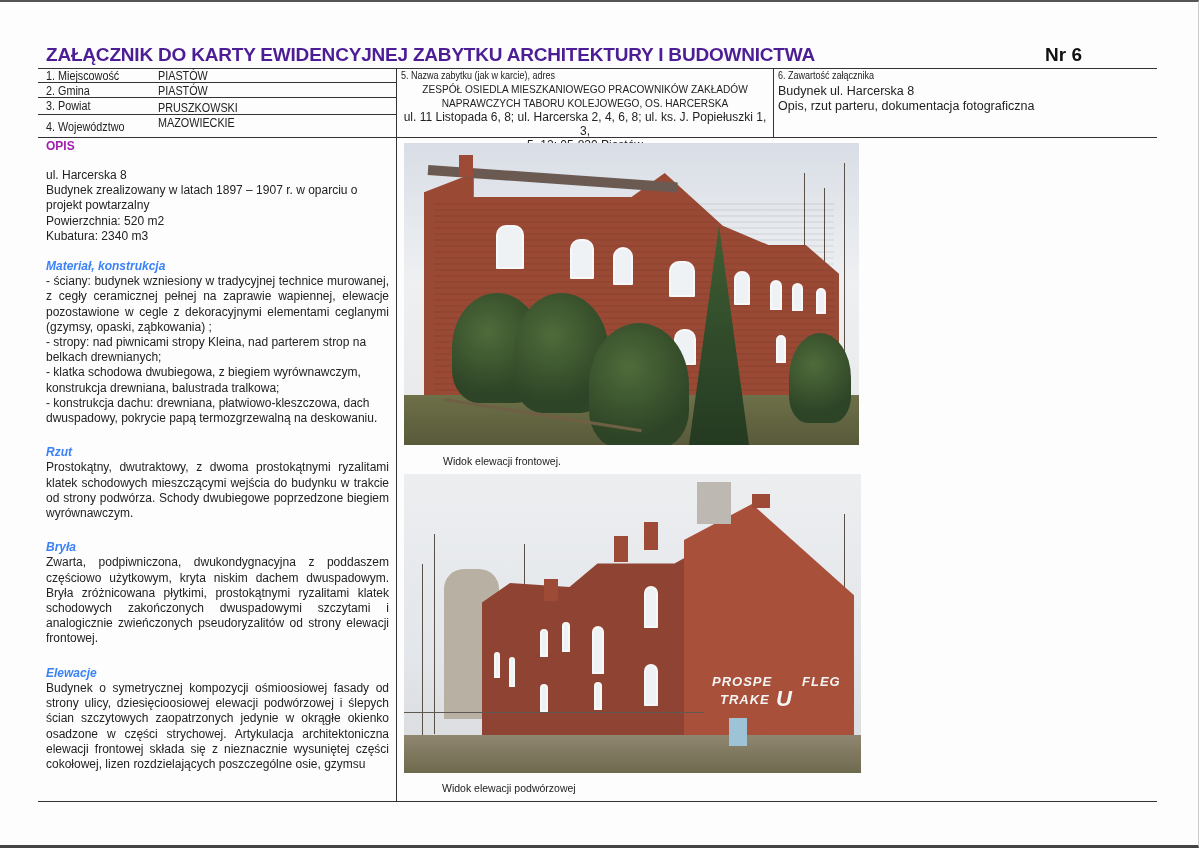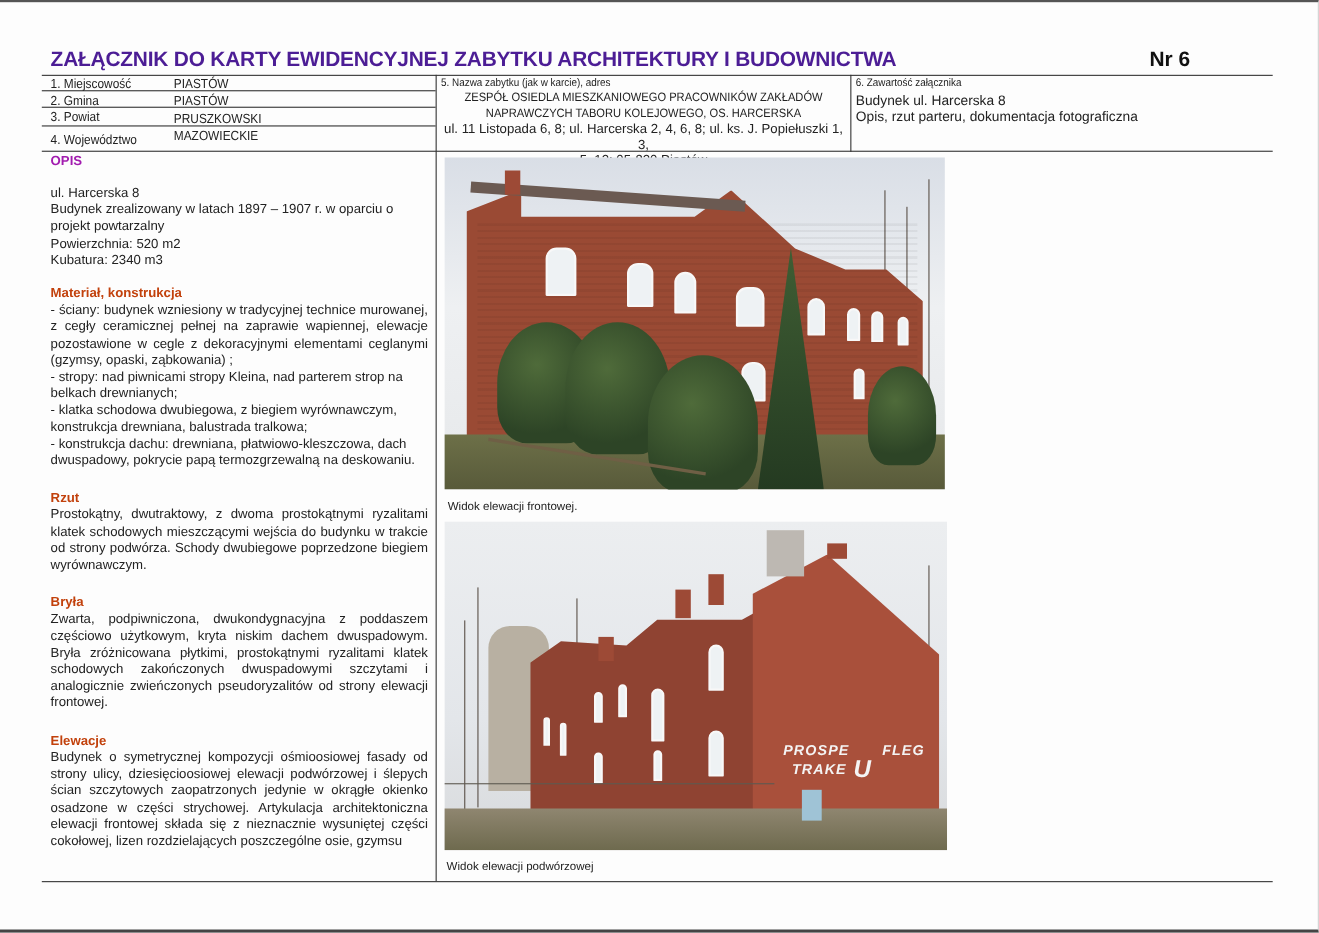--- a/index.html
+++ b/index.html
@@ -25,24 +25,24 @@
     .name-block .caps { transform: scaleX(0.92); display: block; }
     .name-block .addr { font-size: 12px; line-height: 14px; }
 
     .content-block { position: absolute; left: 778px; top: 84px; font-size: 12.5px; line-height: 15px; color: #222; }
 
     .opis-head { position: absolute; left: 46px; top: 139px; font-size: 12px; font-weight: bold; color: #a21caf; }
 
     .text-col { position: absolute; left: 46px; top: 168px; width: 343px; font-size: 12px; line-height: 15.2px; color: #222; }
     .text-col p { margin: 0; }
     .text-col .just { text-align: justify; text-align-last: left; }
-    .text-col h4 { font-size: 12px; font-weight: bold; color: #c2410c; margin-top: 15px; }
+    .text-col h4 { font-size: 12px; font-weight: bold; color: #3b82f6; margin-top: 15px; font-style: italic; }
 
     .photo { position: absolute; overflow: hidden; padding-left: 10px; }
-    .caption { position: absolute; font-size: 10.5px; color: #222; white-space: nowrap; }
+    .caption { position: absolute; font-size: 10.5px; color: #222; white-space: nowrap; margin-left: 36px; }
 
     
     .sky1 { position:absolute; inset:0; background: linear-gradient(180deg,#d9dee6 0%,#eef0f2 45%,#e6e8ea 100%); }
     .grass1 { position:absolute; left:0; right:0; bottom:0; height:50px; background: linear-gradient(180deg,#6d7048,#585a3a); }
     .bld1 { position:absolute; left:20px; top:30px; width:415px; height:240px; background:#9a4a34; clip-path: polygon(0 8%, 12% 0, 12% 10%, 50% 10%, 58% 0, 72% 22%, 83% 30%, 92% 30%, 100% 42%, 100% 100%, 0 100%); }
     .bld1b { position:absolute; left:30px; top:60px; width:400px; height:200px; background: repeating-linear-gradient(0deg, rgba(0,0,0,0.05) 0 2px, transparent 2px 6px); }
     .roof1 { position:absolute; left:24px; top:22px; width:250px; height:10px; background:#6b5a52; transform: rotate(4deg); transform-origin: left; }
     .win { position:absolute; background:#eef2f4; border:2px solid #f8f8f8; border-radius: 10px 10px 1px 1px; }
     .tree { position:absolute; border-radius: 50% 50% 30% 30%; background: radial-gradient(circle at 40% 35%, #4f6b3a, #2d4426 70%); }
     .conifer { position:absolute; background: linear-gradient(180deg,#3f5e34,#243a21); clip-path: polygon(50% 0, 100% 100%, 0 100%); }

